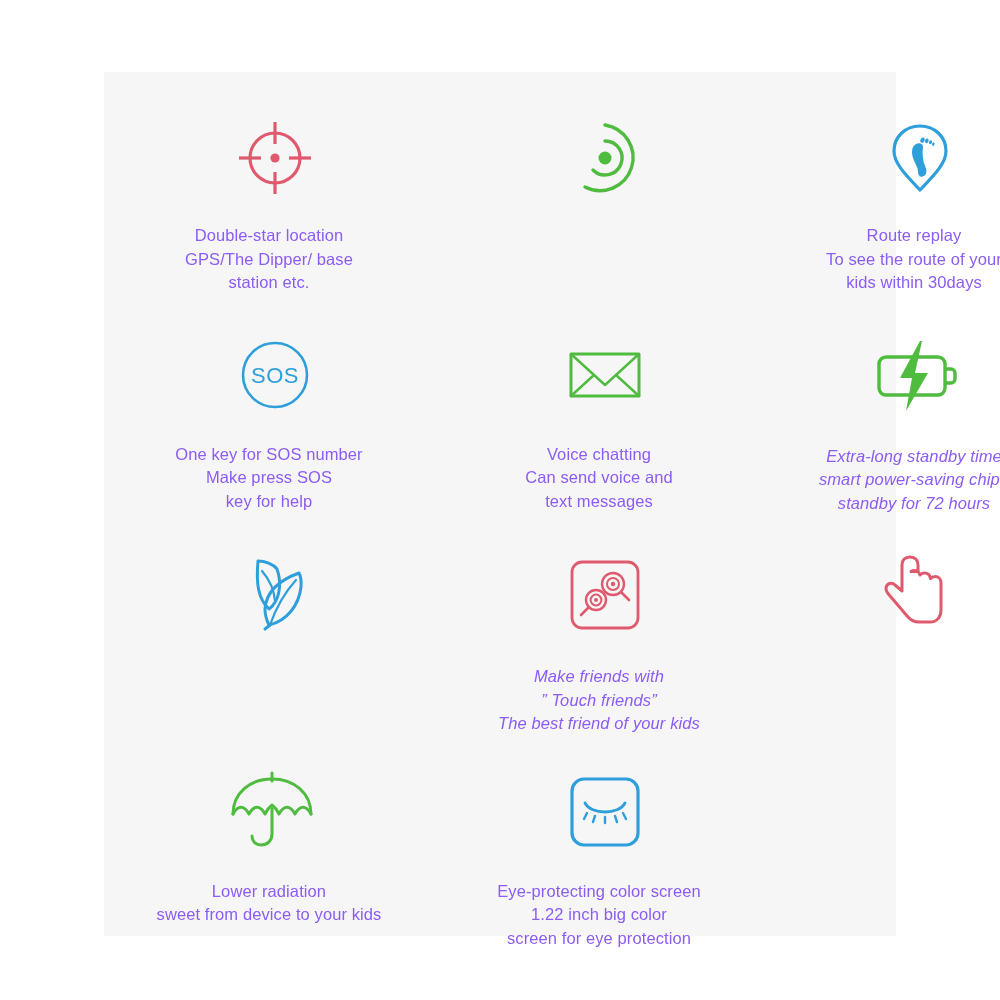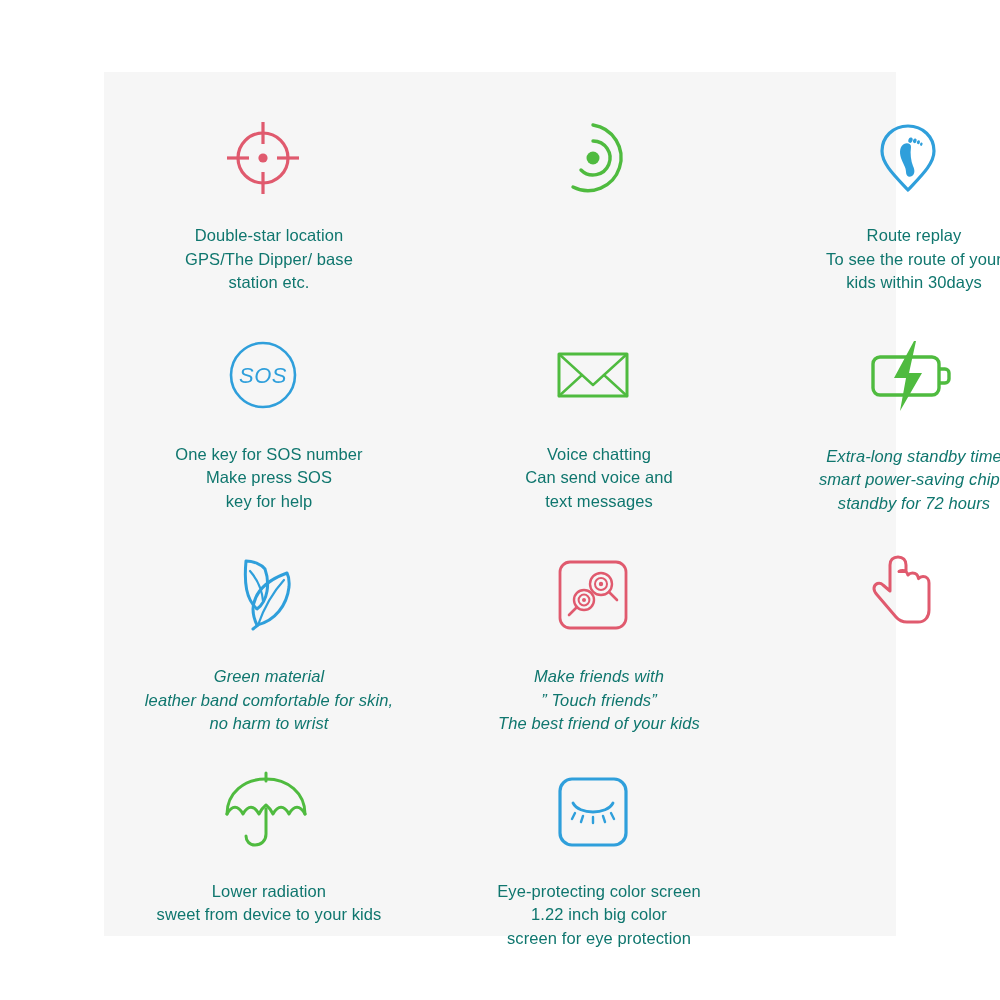--- a/index.html
+++ b/index.html
@@ -37,29 +37,28 @@
     justify-content: flex-start;
     padding-top: 18px;
     box-sizing: border-box;
   }
 
   .icon-wrap {
     width: 96px;
     height: 96px;
     display: flex;
     align-items: center;
-    justify-content: flex-start;
+    justify-content: flex-end;
     margin-bottom: 6px;
-    font-style: italic;
   }
   .icon-wrap svg { display: block; overflow: visible; }
 
   .caption {
     text-align: center;
-    color: #0f766e;
+    color: #8b5cf6;
     font-size: 16.5px;
     line-height: 23.5px;
     letter-spacing: 0.1px;
     white-space: pre-line;
     width: 300px;
     font-weight: 400;
   }
 
   
   .r1 .icon-wrap { margin-top: 20px; }
@@ -164,23 +163,20 @@
     <div class="cell r3">
       <div class="icon-wrap">
         <svg width="84" height="84" viewBox="0 0 84 84" fill="none">
           <path d="M25 8 C23 30 25 46 36 56 C47 48 49 30 44 16 C40 11 32 8 25 8 Z" stroke="#2f9fdb" stroke-width="3" stroke-linejoin="round"></path>
           <path d="M29 18 C36 26 41 36 42 48" stroke="#2f9fdb" stroke-width="2.2" stroke-linecap="round"></path>
           <path d="M66 20 C44 28 33 40 32 56 C32 62 34 68 36 72 C54 68 66 52 68 34 C68.5 28 67.6 23 66 20 Z" stroke="#2f9fdb" stroke-width="3" stroke-linejoin="round"></path>
           <path d="M63 27 C53 38 44 52 37 72" stroke="#2f9fdb" stroke-width="2.2" stroke-linecap="round"></path>
           <path d="M37 72 L32 76" stroke="#2f9fdb" stroke-width="3" stroke-linecap="round"></path>
         </svg>
       </div>
-      <div class="caption wide">Green material
-leather band comfortable for skin,
-no harm to wrist</div>
     </div>
 
     <div class="cell r3">
       <div class="icon-wrap">
         <svg width="84" height="84" viewBox="0 0 84 84" fill="none">
           <rect x="9" y="9" width="66" height="66" rx="10" stroke="#e05a6e" stroke-width="2.8"></rect>
           <circle cx="50" cy="31" r="11" stroke="#e05a6e" stroke-width="2.4"></circle>
           <circle cx="50" cy="31" r="6" stroke="#e05a6e" stroke-width="2"></circle>
           <circle cx="50" cy="31" r="2.2" fill="#e05a6e"></circle>
           <line x1="58" y1="39" x2="66" y2="47" stroke="#e05a6e" stroke-width="2.6" stroke-linecap="round"></line>

